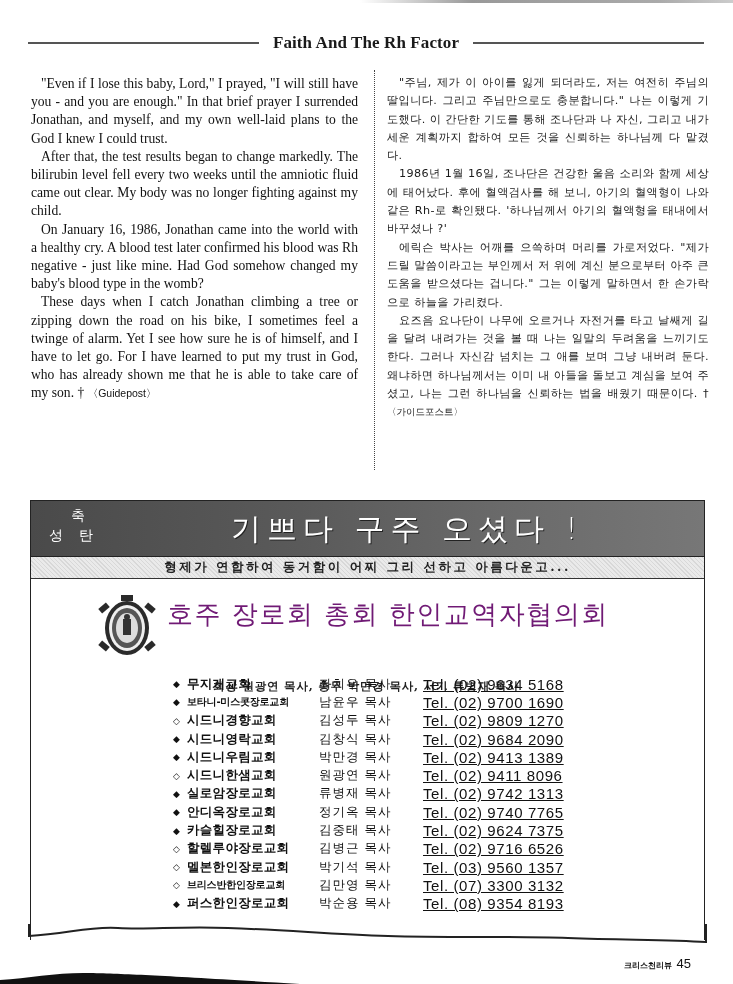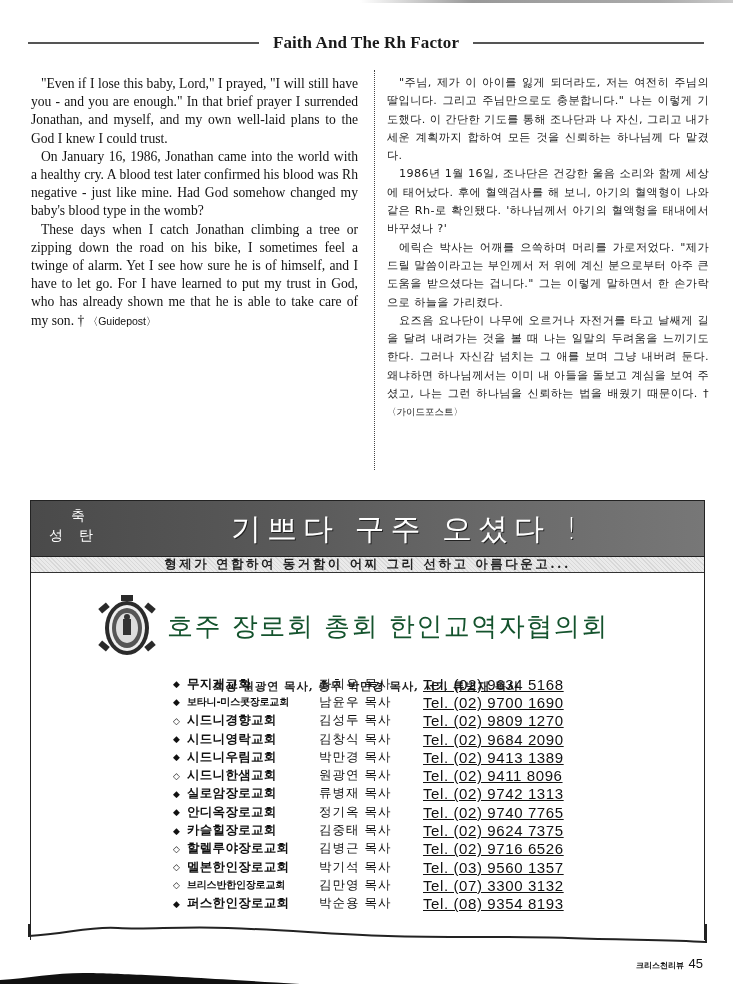--- a/index.html
+++ b/index.html
@@ -20,56 +20,57 @@
   .col-ko p { text-indent: 12px; }
   .col-ko .src { font-size: 9.5px; letter-spacing: 0; }
 
   .ad { position: absolute; top: 500px; left: 30px; width: 675px; height: 440px; border: 1.5px solid #222; border-bottom: none; }
   .ad-banner { position: relative; height: 56px; background: linear-gradient(90deg, #4a4a4a 0%, #5a5a5a 40%, #6a6a6a 70%, #777 100%); border-bottom: 1.5px solid #222; }
   .ad-banner .season { position: absolute; left: 18px; top: 4px; width: 60px; height: 48px; color: #fff; font-family: "DejaVu Sans", sans-serif; font-size: 14px; }
   .season .c1 { position: absolute; left: 22px; top: 2px; }
   .season .c2 { position: absolute; left: 0px; top: 22px; }
   .season .c3 { position: absolute; left: 30px; top: 22px; }
   .ad-banner .headline { position: absolute; left: 200px; top: 8px; color: #fff; font-family: "DejaVu Sans", sans-serif; font-size: 30px; letter-spacing: 6px; text-shadow: 1px 1px 0 #222; font-weight: 300; }
-  .ad-sub { height: 16px; background: repeating-linear-gradient(45deg, #d8d8d8 0 1px, #eaeaea 1px 3px); border-bottom: 1.5px solid #333; display: flex; align-items: center; justify-content: center; }
+  .ad-sub { height: 22px; background: repeating-linear-gradient(45deg, #d8d8d8 0 1px, #eaeaea 1px 3px); border-bottom: 1.5px solid #333; display: flex; align-items: center; justify-content: center; }
   .ad-sub span { font-family: "DejaVu Serif", serif; font-size: 12.5px; font-weight: bold; letter-spacing: 2.5px; color: #222; }
 
   .org { position: absolute; top: 94px; left: 66px; width: 560px; height: 66px; }
   .org .emblem { position: absolute; left: 0; top: 0; width: 60px; height: 64px; }
-  .org .name { position: absolute; left: 70px; top: 14px; font-family: "DejaVu Sans", sans-serif; font-size: 26px; letter-spacing: 1.5px; color: #14532d; white-space: nowrap; }
+  .org .name { position: absolute; left: 70px; top: 2px; font-family: "DejaVu Sans", sans-serif; font-size: 26px; letter-spacing: 1.5px; color: #701a75; white-space: nowrap; }
   .org .officers { position: absolute; left: 116px; top: 40px; font-family: "DejaVu Serif", serif; font-size: 11.5px; font-weight: bold; letter-spacing: 0.8px; color: #222; white-space: nowrap; margin-top: 44px; }
 
   .church-list { position: absolute; top: 174px; left: 142px; width: 400px; }
   .church-row { display: flex; height: 18.3px; align-items: center; font-family: "DejaVu Sans", sans-serif; color: #111; }
   .church-row .bullet { width: 14px; font-size: 9px; }
   .church-row .cname { width: 132px; font-size: 12.5px; font-weight: bold; letter-spacing: 0.3px; white-space: nowrap; }
   .church-row .cname.small { font-size: 10px; letter-spacing: -0.2px; }
   .church-row .pastor { width: 104px; font-size: 12.5px; letter-spacing: 1px; white-space: nowrap; }
   .church-row .tel { font-family: "Liberation Sans", sans-serif; font-size: 15px; letter-spacing: 0.6px; white-space: nowrap; text-decoration: underline; }
 
   .torn-edge { position: absolute; left: 28px; top: 924px; width: 680px; height: 24px; }
-  .footer-page { position: absolute; right: 30px; top: 954px; font-family: "Liberation Sans", sans-serif; color: #111; white-space: nowrap; }
+  .footer-page { position: absolute; right: 42px; top: 954px; font-family: "Liberation Sans", sans-serif; color: #111; white-space: nowrap; }
   .footer-page .mag { font-size: 8px; font-weight: bold; }
   .footer-page .num { font-size: 13px; }
   .bottom-shadow { position: absolute; left: 0; top: 970px; width: 300px; height: 14px; }
   .top-shadow { position: absolute; left: 360px; top: 0; width: 373px; height: 3px; background: linear-gradient(90deg, transparent, #999 30%, #aaa 80%, #ccc); }
 </style>
 </head>
 <body>
 
 <div class="top-shadow"></div>
 
 <div class="running-head">
   <div class="rule"></div>
   <div class="title">Faith And The Rh Factor</div>
   <div class="rule"></div>
 </div>
 
 <div class="col-en">
   <p>"Even if I lose this baby, Lord," I prayed, "I will still have you - and you are enough." In that brief prayer I surrended Jonathan, and myself, and my own well-laid plans to the God I knew I could trust.</p>
+  <p>After that, the test results began to change markedly. The bilirubin level fell every two weeks until the amniotic fluid came out clear. My body was no longer fighting against my child.</p>
   <p>On January 16, 1986, Jonathan came into the world with a healthy cry. A blood test later confirmed his blood was Rh negative - just like mine. Had God somehow changed my baby's blood type in the womb?</p>
   <p><span>These days when I catch Jonathan climbing a tree or zipping down the road on his bike, I sometimes feel a twinge of alarm. Yet I see how sure he is of himself, and I have to let go. For I have learned to put my trust in God, who has already shown me that he is able to take care of my son.</span> <span>†</span> <span class="src">〈Guidepost〉</span></p>
 </div>
 
 <div class="col-divider"></div>
 
 <div class="col-ko">
   <p>"주님, 제가 이 아이를 잃게 되더라도, 저는 여전히 주님의 딸입니다. 그리고 주님만으로도 충분합니다." 나는 이렇게 기도했다. 이 간단한 기도를 통해 조나단과 나 자신, 그리고 내가 세운 계획까지 합하여 모든 것을 신뢰하는 하나님께 다 맡겼다.</p>
   <p>1986년 1월 16일, 조나단은 건강한 울음 소리와 함께 세상에 태어났다. 후에 혈액검사를 해 보니, 아기의 혈액형이 나와 같은 Rh-로 확인됐다. '하나님께서 아기의 혈액형을 태내에서 바꾸셨나 ?'</p>
   <p>에릭슨 박사는 어깨를 으쓱하며 머리를 가로저었다. "제가 드릴 말씀이라고는 부인께서 저 위에 계신 분으로부터 아주 큰 도움을 받으셨다는 겁니다." 그는 이렇게 말하면서 한 손가락으로 하늘을 가리켰다.</p>

